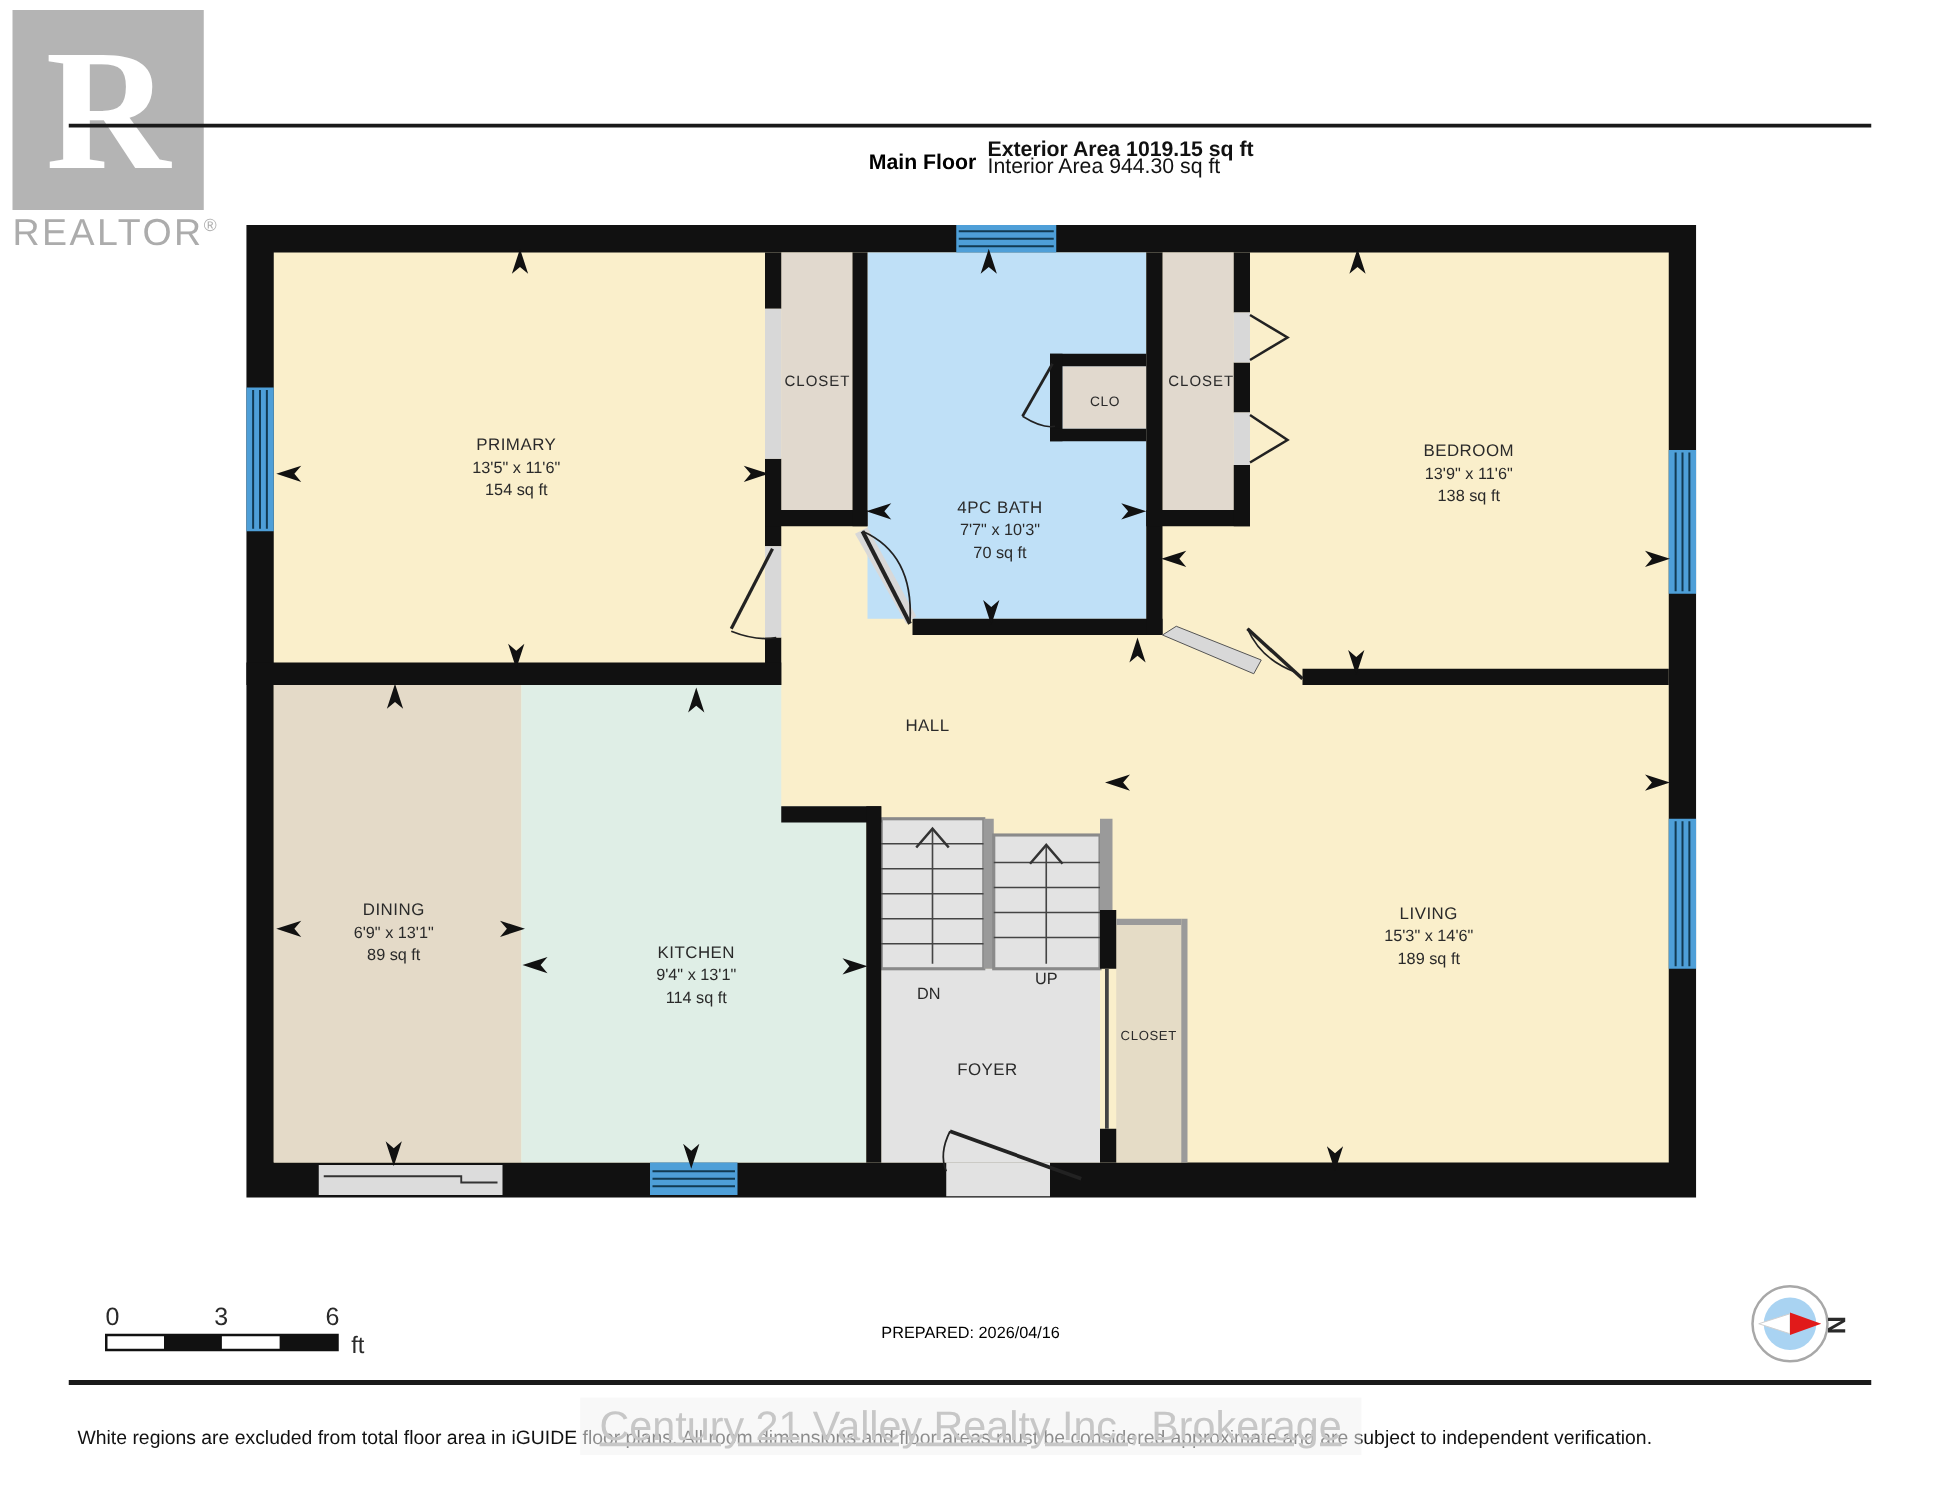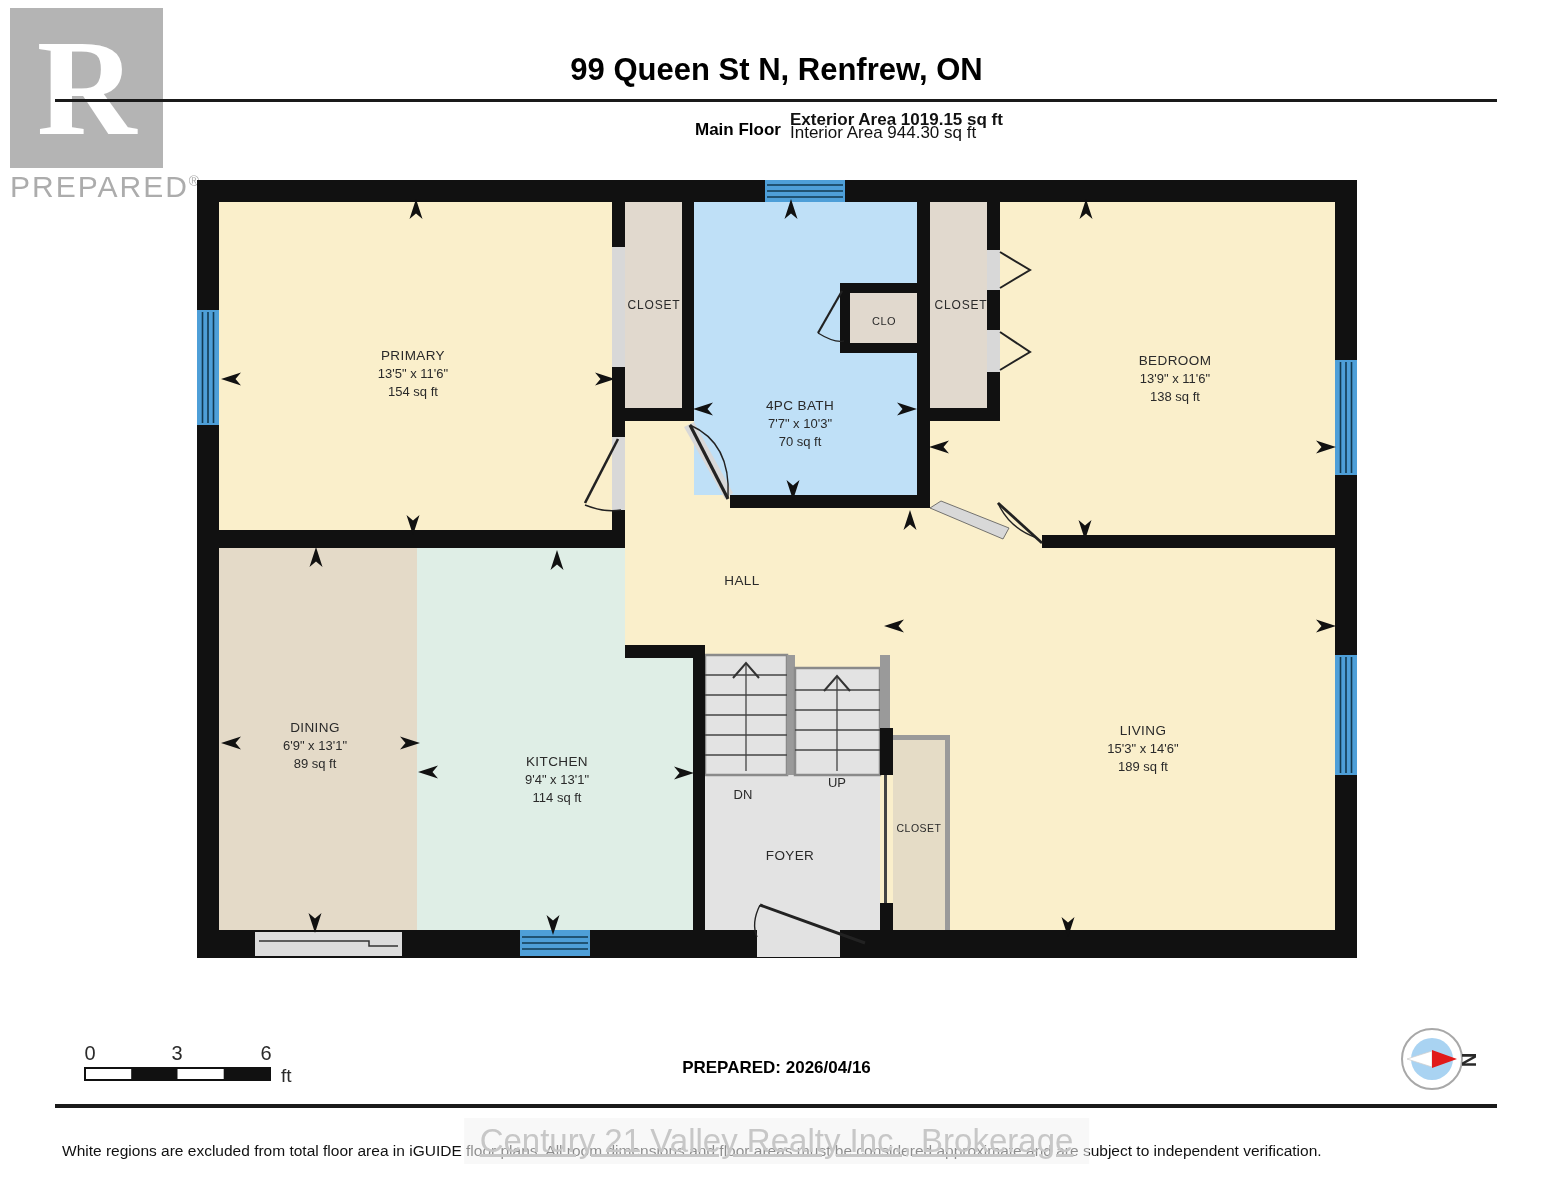--- a/index.html
+++ b/index.html
@@ -13,43 +13,42 @@
   .logo-word{left:10px;top:170px;font-size:30px;color:#ACACAC;letter-spacing:2px;}
   .logo-word sup{font-size:14px;}
   .title{left:0;top:52px;width:100%;text-align:center;font-size:31px;font-weight:bold;color:#000;}
   .hrule{left:55px;top:99px;width:1442px;height:3px;background:#1a1a1a;}
   .floor-label{left:695px;top:120px;font-size:17px;font-weight:bold;color:#000000;}
   .area-line1{left:790px;top:110px;font-size:17px;color:#111;font-weight:bold;}
   .area-line2{left:790px;top:123px;font-size:17px;color:#111;}
   
   .frule{left:55px;top:1104px;width:1442px;height:4px;background:#1a1a1a;}
   .disclaimer{left:62px;top:1112px;font-size:15.5px;color:#111;margin-top:30px;}
-  .prepared{left:0;top:1058px;width:100%;text-align:center;font-size:17px;font-weight:bold;color:#000;}
+  .prepared{left:0;top:1058px;width:100%;text-align:center;font-size:13px;font-weight:normal;color:#000;}
   .watermark{left:50%;top:1118px;transform:translateX(-50%);font-size:33px;color:#C7C7C7;
              background:rgba(243,243,243,0.55);padding:4px 16px;white-space:nowrap;
              font-family:"Liberation Sans", sans-serif;text-decoration:underline;}
   
   svg text{font-family:"Liberation Sans", sans-serif;fill:#2a2a2a;}
   .rname{font-size:13.5px;letter-spacing:.4px;}
   .rdim{font-size:13px;}
   .rsmall{font-size:12px;letter-spacing:.8px;}
   .rtiny{font-size:11px;letter-spacing:.5px;}
   .rxs{font-size:10.5px;letter-spacing:.5px;}
 </style>
 </head>
 <body>
 
 <div class="page">
 
   <div class="abs logo-box">
     <span class="logo-r">R</span>
   </div>
-  <div class="abs logo-word"><span>PREPARED</span><sup>®</sup></div>
-
-  <div class="abs title">99 Queen St N, Renfrew, ON</div>
+  <div class="abs logo-word"><span>REALTOR</span><sup>®</sup></div>
+
   <div class="abs hrule"></div>
   <div class="abs floor-label">Main Floor</div>
   <div class="abs area-line1">Exterior Area 1019.15 sq ft</div>
   <div class="abs area-line2">Interior Area 944.30 sq ft</div>
 
   <svg class="abs" style="left:197px;top:175px;" width="1160" height="792" viewBox="0 0 1160 792">
     <defs>
       <path id="arr" d="M -10,-6.5 L 10,0 L -10,6.5 L -4.5,0 Z"></path>
     </defs>
 

